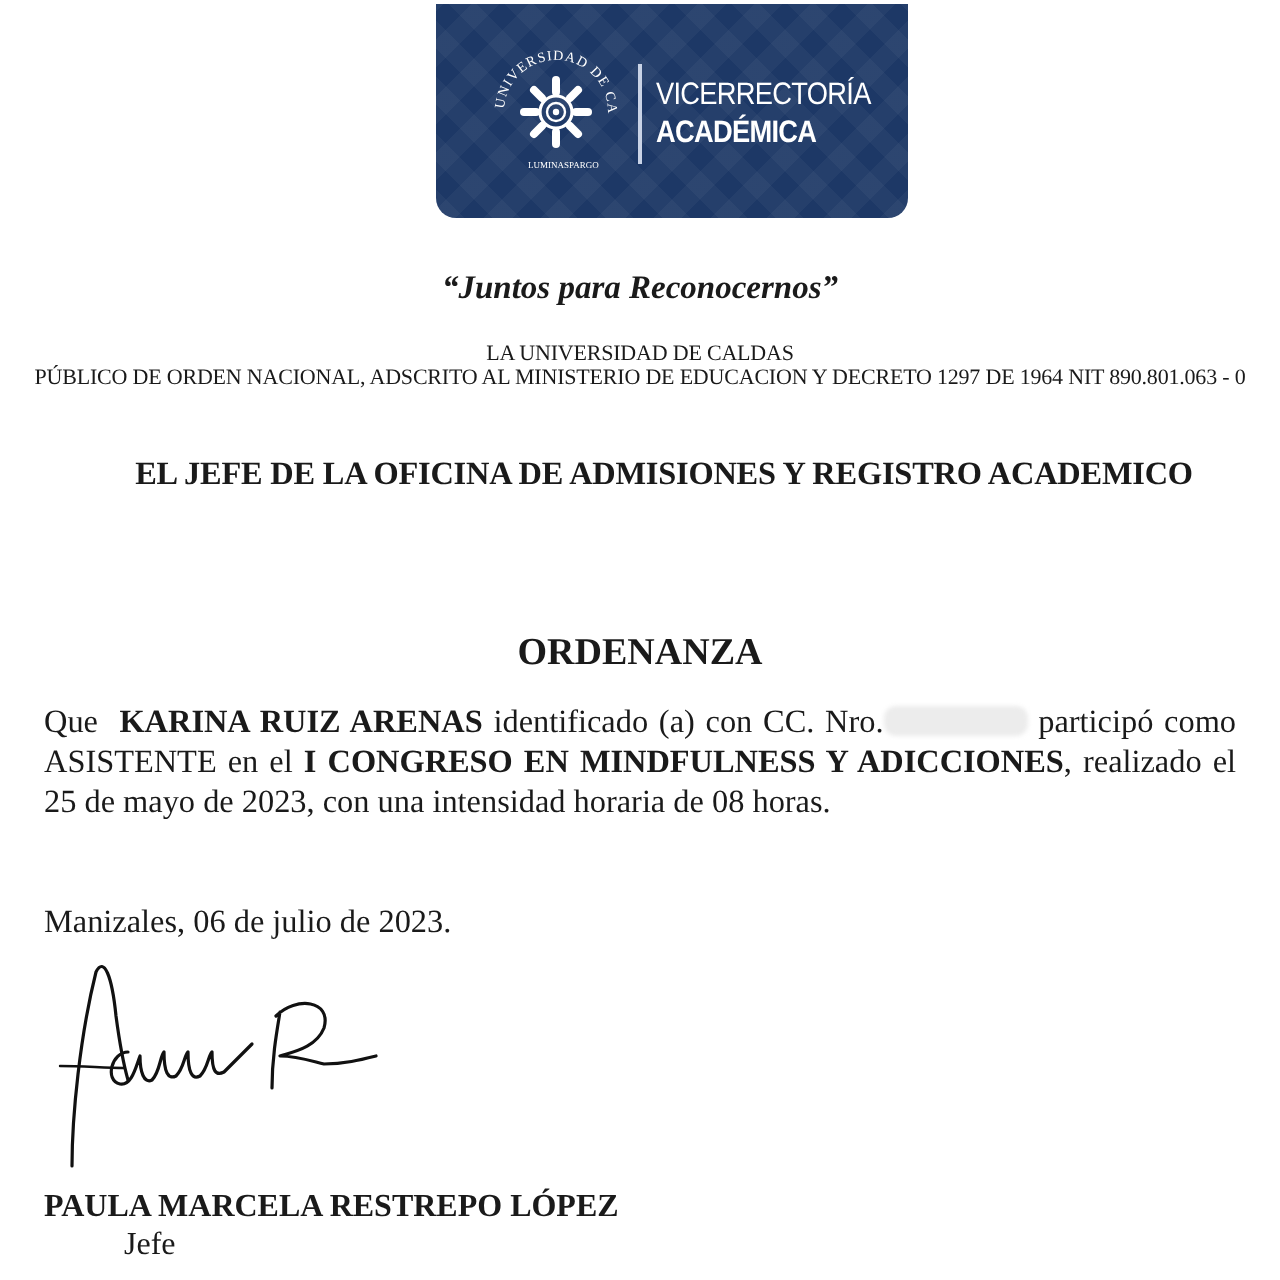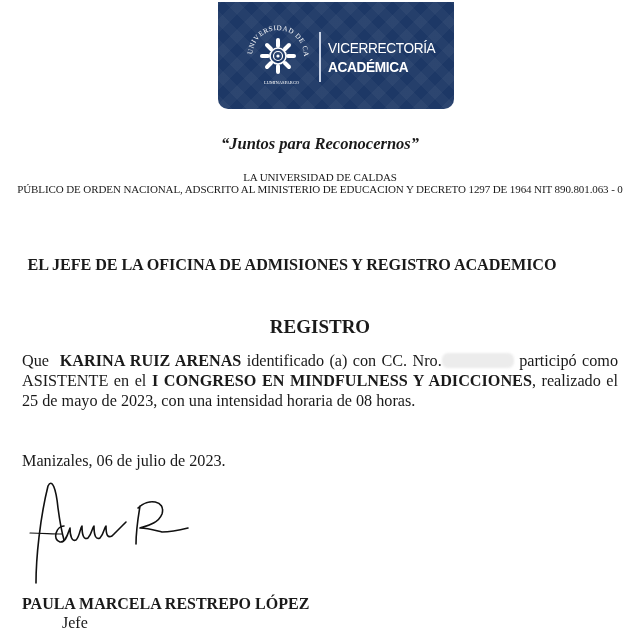--- a/index.html
+++ b/index.html
@@ -15,22 +15,22 @@
     .divider { position:absolute; left:101px; top:30px; width:2px; height:50px; background:#c9d3e6; }
     .banner-title { position:absolute; left:110px; top:36px; color:#ffffff;
       font-family:"Liberation Sans","DejaVu Sans",sans-serif; font-size:15.5px; line-height:19px;
       letter-spacing:-0.4px; transform:scaleX(0.88); transform-origin:left top; }
     .banner-title .l1 { font-weight:normal; display:block; }
     .banner-title .l2 { font-weight:bold; display:block; }
     .motto { position:absolute; top:134px; left:0; width:640px; text-align:center;
              font-size:16.5px; font-style:italic; font-weight:bold; }
     .inst { position:absolute; top:172px; left:0; width:640px; text-align:center;
             font-size:11px; line-height:11.5px; letter-spacing:-0.1px; }
-    .office { position:absolute; top:256px; left:0; width:584px; text-align:center;
-              font-size:16.2px; font-weight:bold; letter-spacing:-0.1px; }
+    .office { position:absolute; top:228px; left:0; width:584px; text-align:center;
+              font-size:16.2px; font-weight:bold; letter-spacing:-0.1px;padding-left:40px; }
     .certifica { position:absolute; top:316px; left:0; width:640px; text-align:center;
                  font-size:19px; font-weight:bold; }
     .body-text { position:absolute; top:351px; left:22px; width:596px; font-size:16.2px;
                  line-height:20px; text-align:justify; }
     .redact { display:inline-block; width:72px; height:15px; background:#ececec;
               border-radius:6px; vertical-align:-2px; filter:blur(1px); }
     .place-date { position:absolute; top:452px; left:22px; font-size:16.2px; }
     .signature { position:absolute; top:478px; left:22px; width:170px; height:110px; }
     .signer-name { position:absolute; top:595px; left:22px; font-size:16px; font-weight:bold; }
     .signer-role { position:absolute; top:614px; left:22px; font-size:16px;margin-left:40px; }
@@ -72,21 +72,21 @@
 
 <div class="motto">“Juntos para Reconocernos”</div>
 
 <div class="inst">
   <div>LA UNIVERSIDAD DE CALDAS</div>
   <div>PÚBLICO DE ORDEN NACIONAL, ADSCRITO AL MINISTERIO DE EDUCACION Y DECRETO 1297 DE 1964 NIT 890.801.063 - 0</div>
 </div>
 
 <div class="office">EL JEFE DE LA OFICINA DE ADMISIONES Y REGISTRO ACADEMICO</div>
 
-<div class="certifica">REGISTRO</div>
+<div class="certifica">ORDENANZA</div>
 
 <div class="body-text">
   <span>Que</span>&nbsp;
   <b>KARINA RUIZ ARENAS</b>
   <span>identificado (a) con CC. Nro.</span><span class="redact"></span>
   <span>participó como ASISTENTE en el</span>
   <b>I CONGRESO EN MINDFULNESS Y ADICCIONES</b><span>, realizado el 25 de mayo de 2023, con una intensidad horaria de 08 horas.</span>
 </div>
 
 <div class="place-date">Manizales, 06 de julio de 2023.</div>

